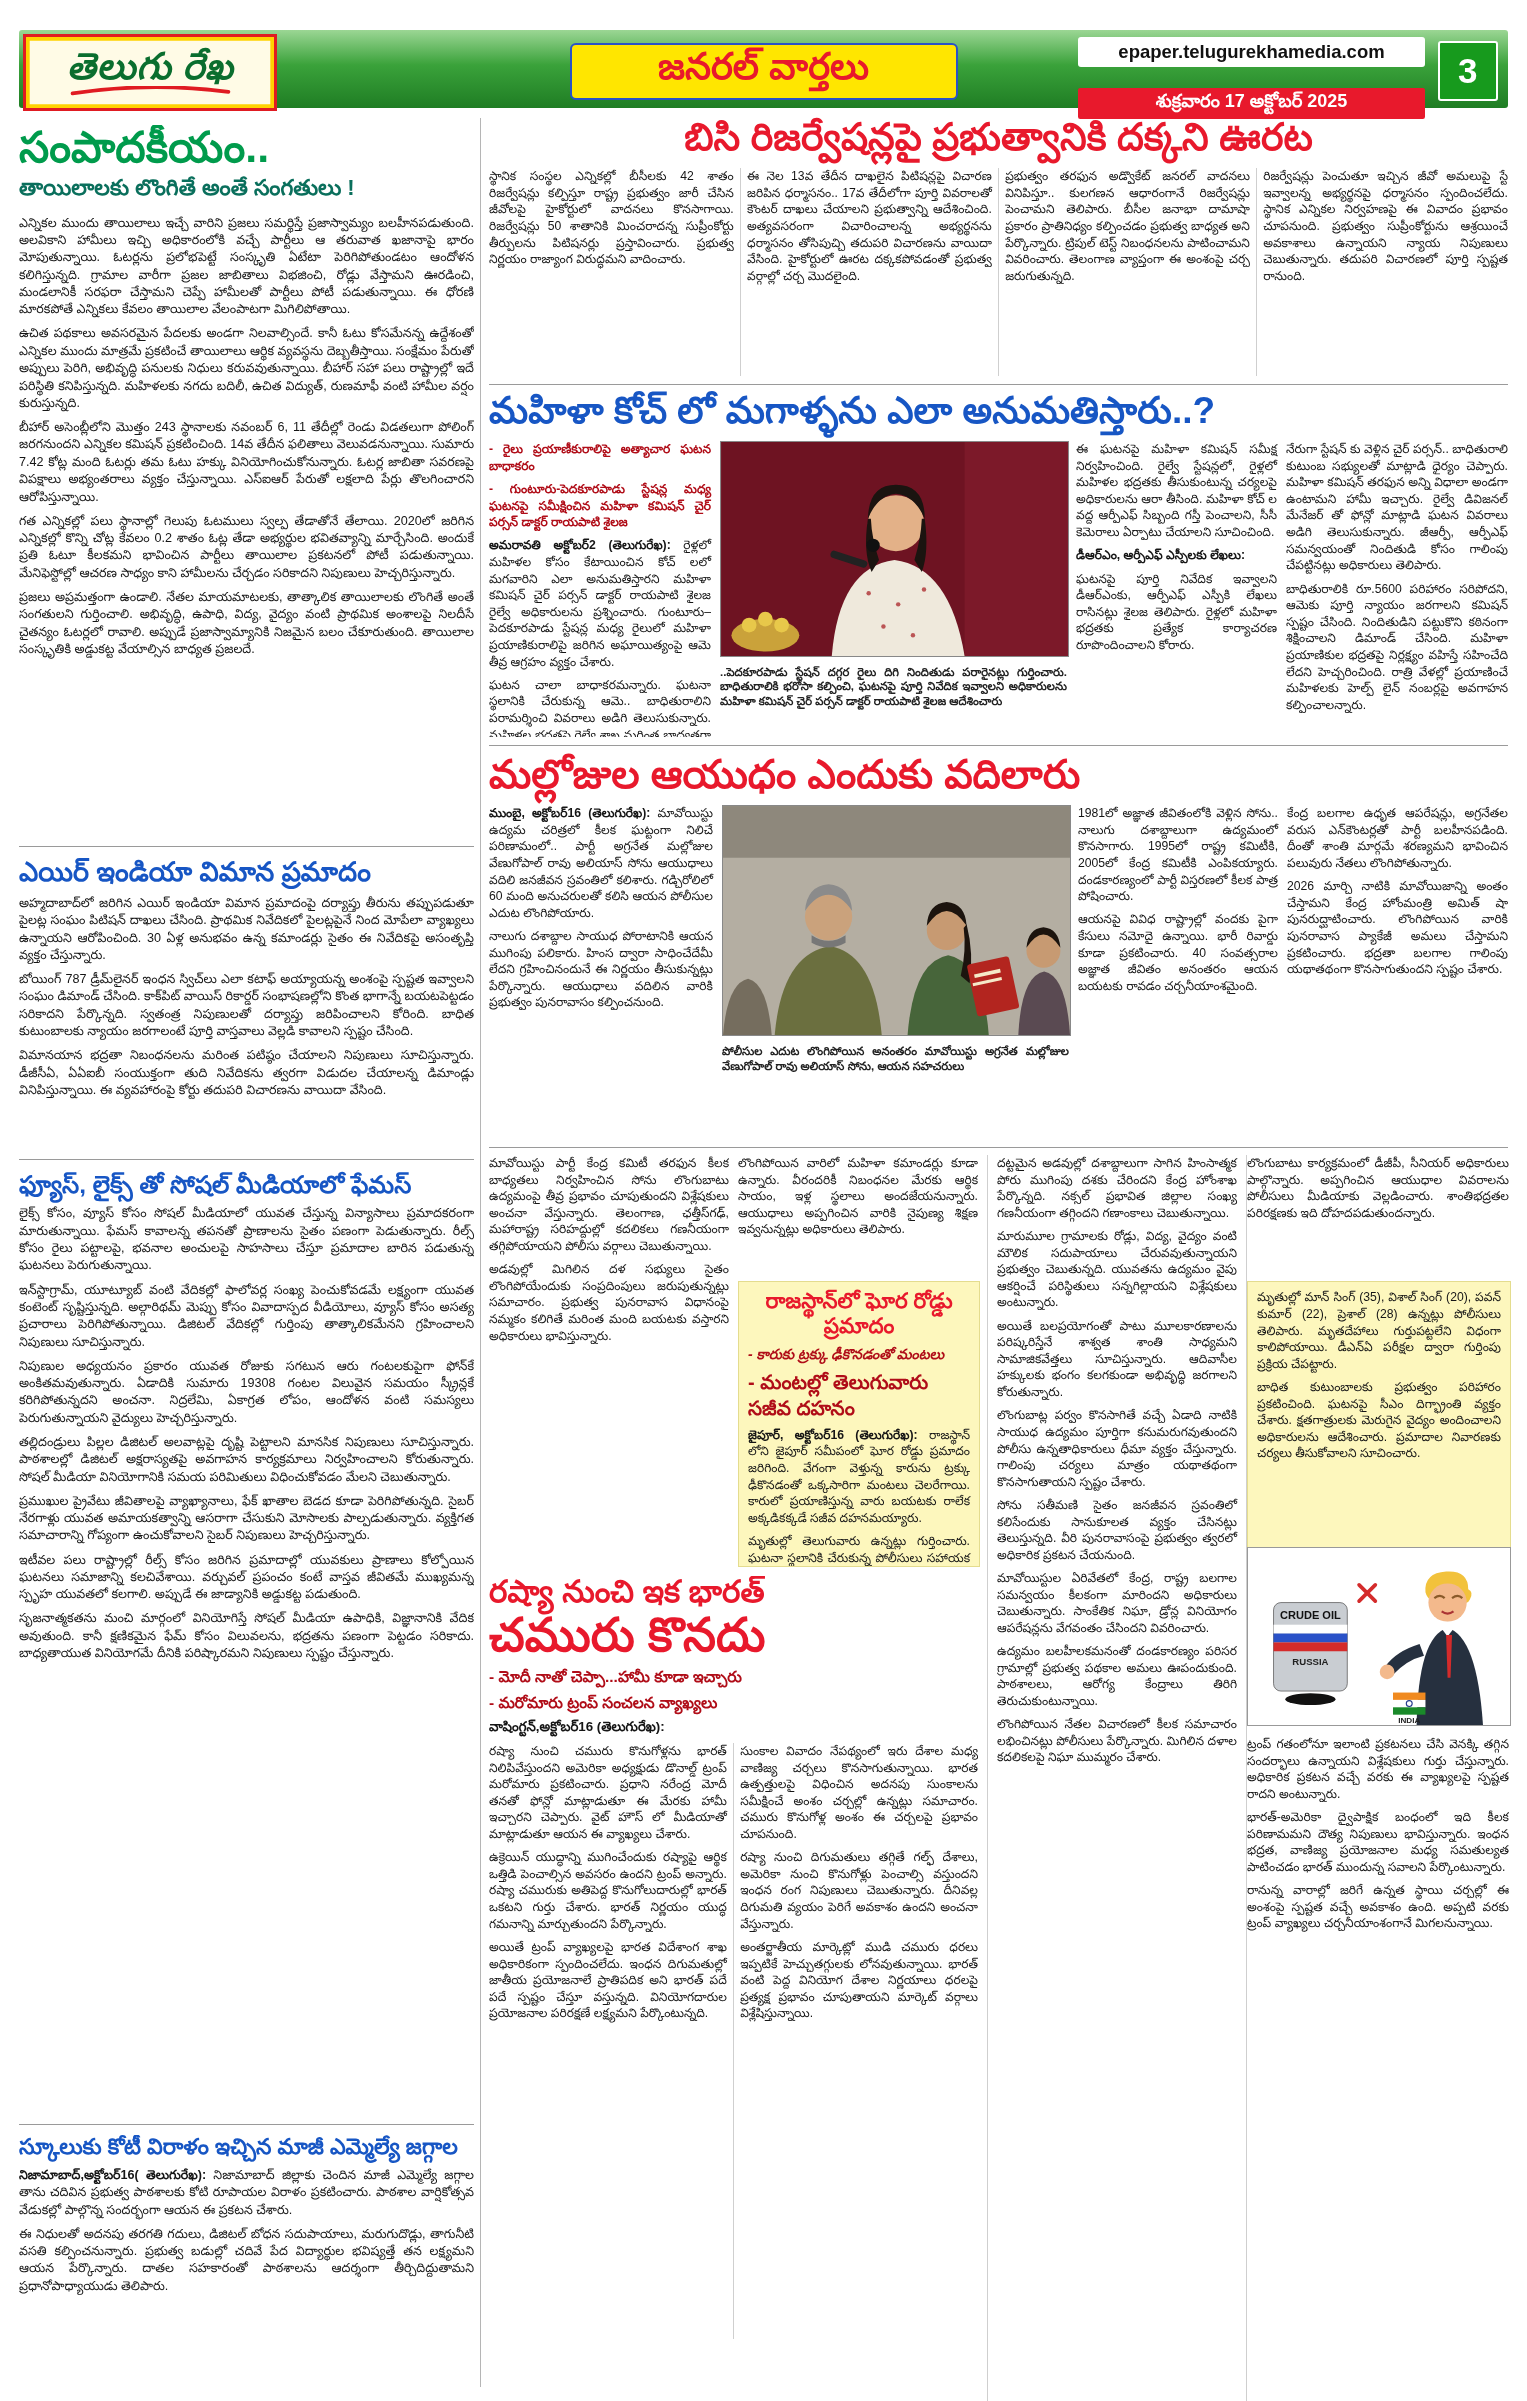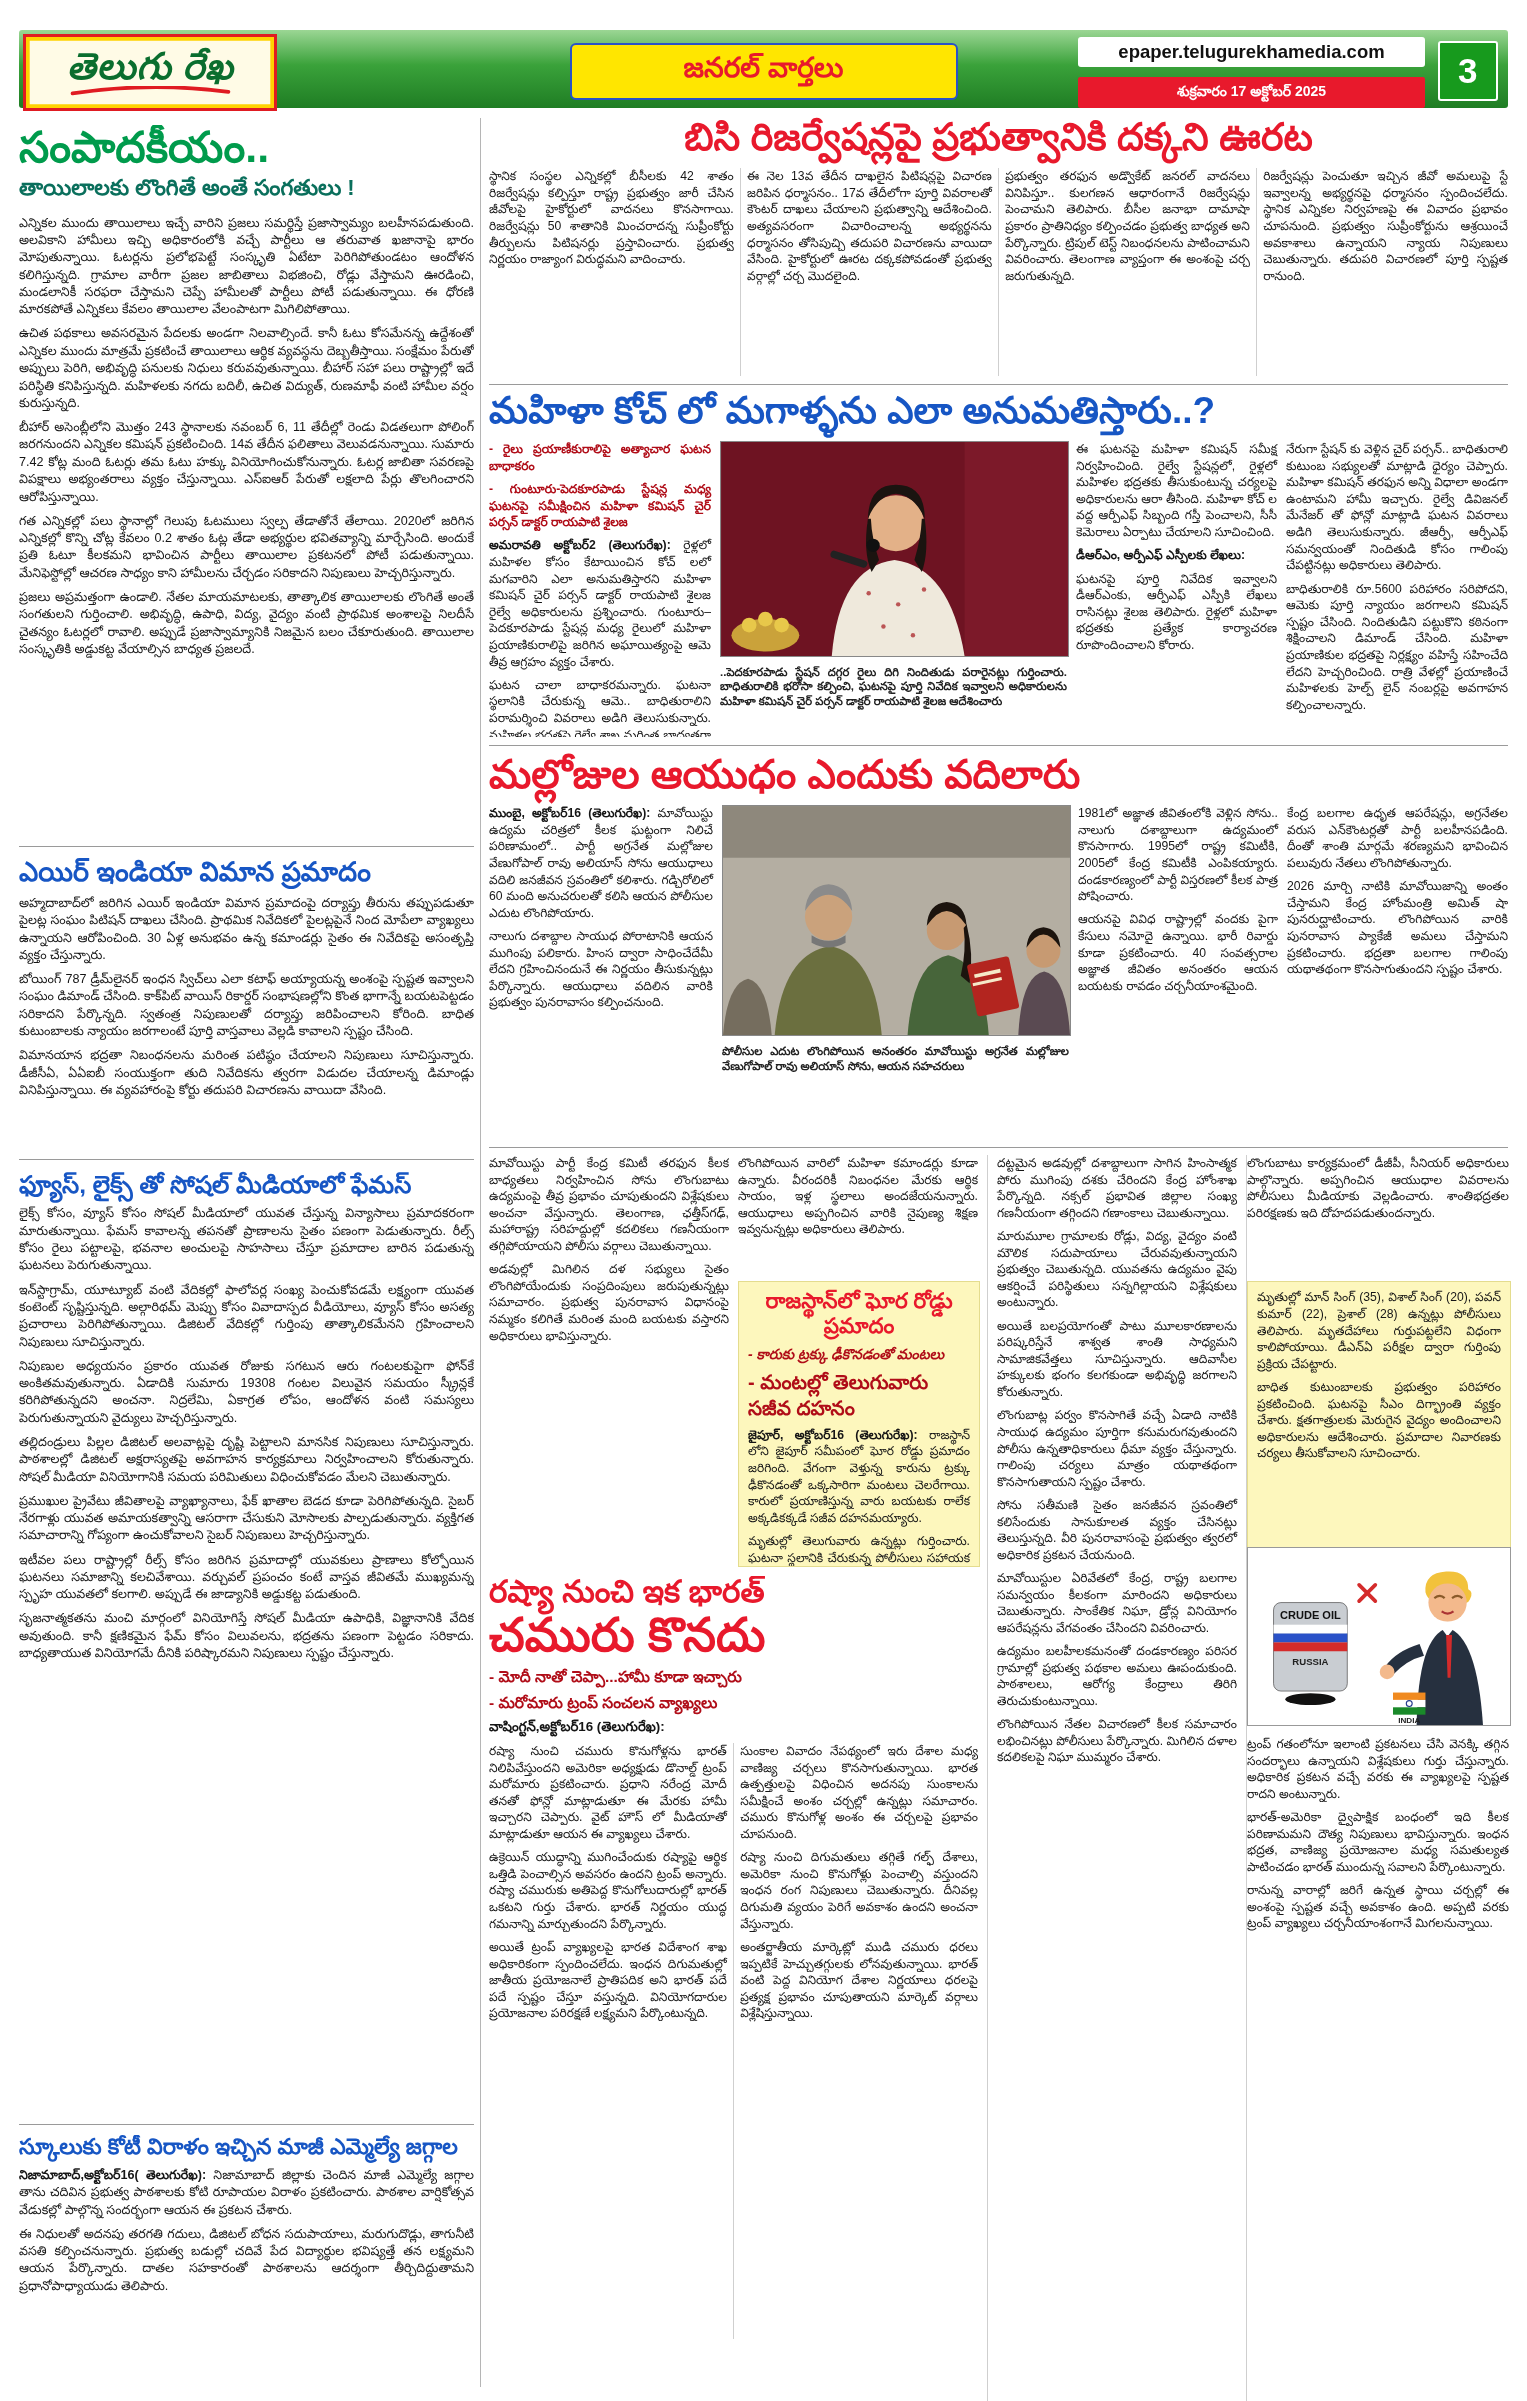--- a/index.html
+++ b/index.html
@@ -9,25 +9,25 @@
   .masthead{position:absolute;left:19px;top:30px;width:1489px;height:78px;
             background:linear-gradient(180deg,#9bd694 0%,#3aa23a 45%,#1f7d24 100%);border-radius:3px;}
   .logo-box{position:absolute;left:4.4px;top:3.7px;width:248px;height:71px;background:#fffbe6;
             border:3px solid #e01b22;box-shadow:inset 0 0 0 3.7px #ffd200;
             display:flex;align-items:center;justify-content:center;flex-direction:column;}
   .logo-text{font-size:37px;font-weight:bold;font-style:italic;color:#0b6e2e;line-height:1;letter-spacing:0.7px;}
   .logo-swoosh{margin-top:1.5px;}
   .section-banner{position:absolute;left:50%;transform:translateX(-50%);top:12.6px;width:384px;height:53px;
             background:#ffe600;border:2.2px solid #2a52c8;border-radius:6px;
             display:flex;align-items:center;justify-content:center;}
-  .section-banner span{color:#e8192c;font-size:28px;font-weight:bold;}
+  .section-banner span{color:#e8192c;font-size:37px;font-weight:bold;}
   .site-url{position:absolute;right:83px;top:6.7px;width:347px;height:30px;background:#ffffff;border-radius:3px;
             display:flex;align-items:center;justify-content:center;font-weight:bold;font-size:18.5px;color:#111;}
-  .date-strip{position:absolute;right:83px;top:47px;width:347px;height:31px;background:#e8192c;color:#ffffff;
-            display:flex;align-items:center;justify-content:center;font-size:14px;font-weight:bold;border-radius:2.2px;}
+  .date-strip{position:absolute;right:83px;top:58px;width:347px;height:31px;background:#e8192c;color:#ffffff;
+            display:flex;align-items:center;justify-content:center;font-size:18px;font-weight:bold;border-radius:2.2px;}
   .page-num{position:absolute;right:10.3px;top:11px;width:56px;height:56px;background:#179a1d;border:2.2px solid #ffffff;
             color:#ffffff;font-size:35px;font-weight:bold;display:flex;align-items:center;justify-content:center;border-radius:3px;}
   
   .bodytext p{margin:0 0 6.7px 0;text-align:justify;font-size:12.6px;line-height:1.38;}
   .rb p{font-size:12.2px;line-height:1.36;}
   .dl{font-weight:bold;}
   .bullet{color:#b00d18;font-weight:bold;font-size:15.5px;line-height:1.3;margin:0 0 6px 0;text-align:left;}
   .dateline{font-weight:bold;font-size:13.3px;margin:1.5px 0 6px 0;}
   .clip{overflow:hidden;}
   

